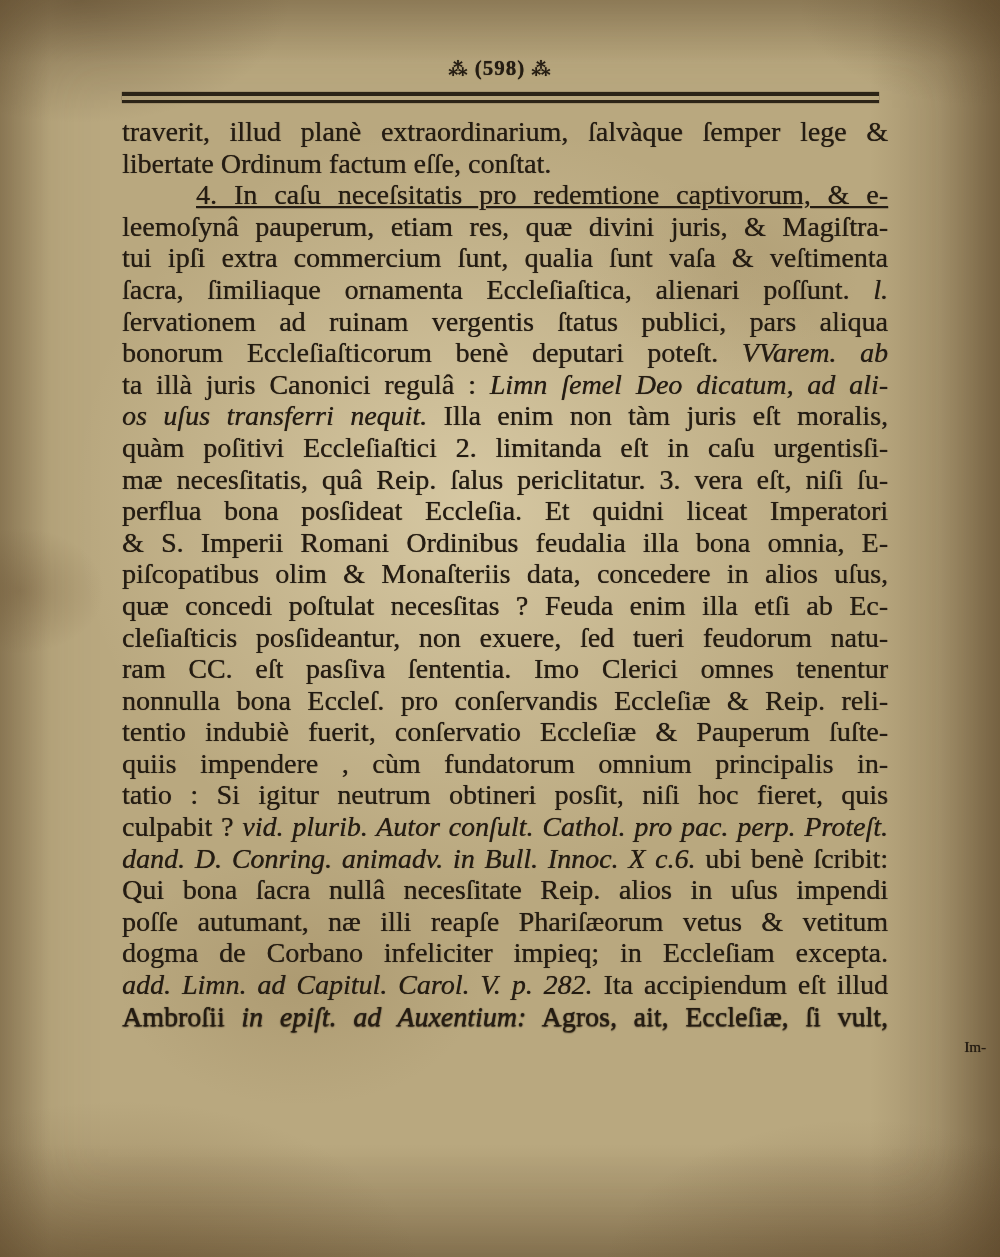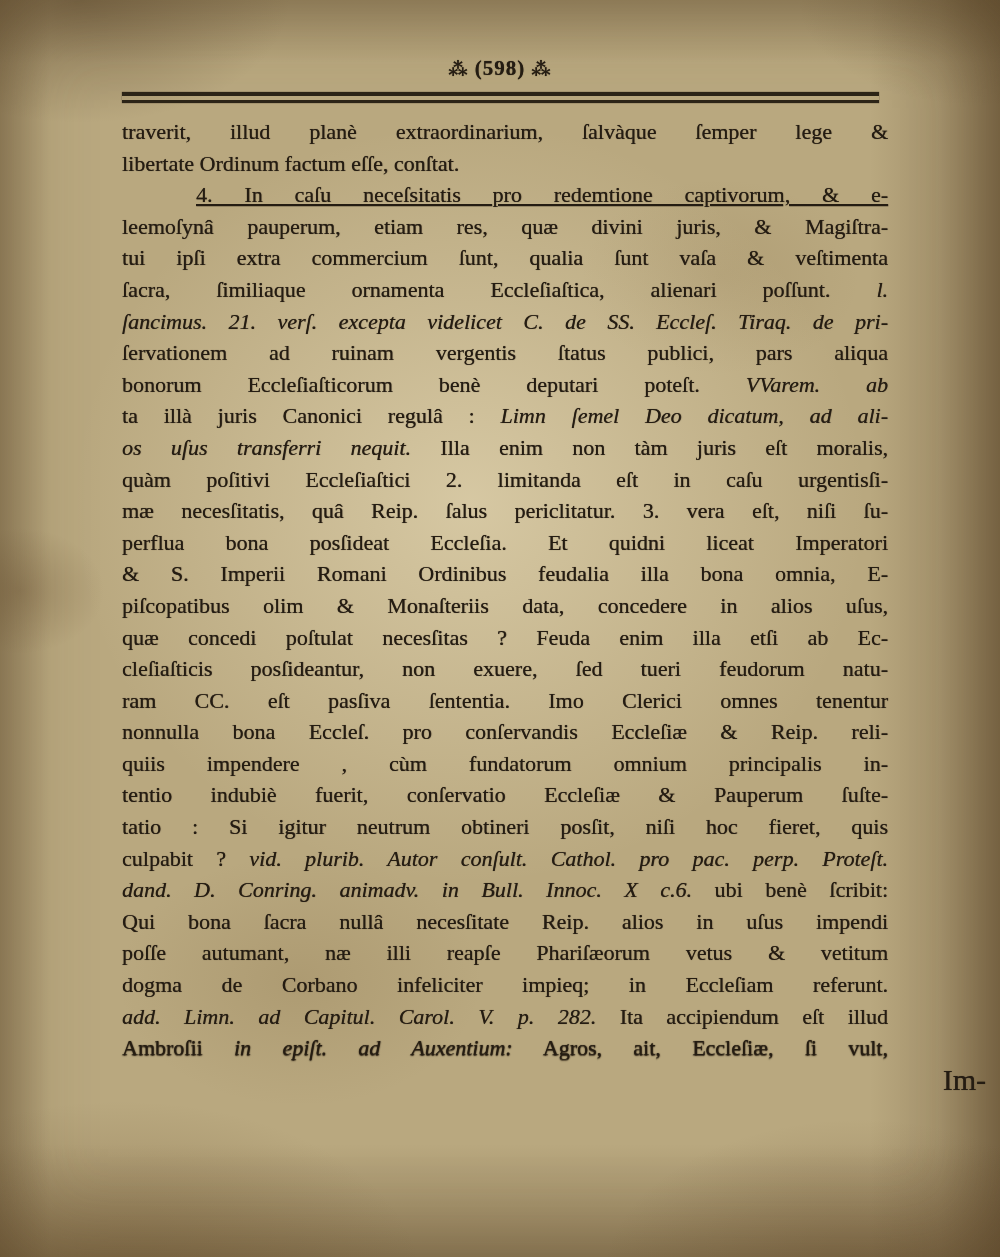--- a/index.html
+++ b/index.html
@@ -50,39 +50,39 @@
     margin: 11px auto 0 auto;
     width: 757px;
     height: 4px;
     border-top: 4px solid #2c2417;
     border-bottom: 3px solid #2c2417;
     box-shadow: 0 0 1px rgba(44,36,23,0.8);
   }
   .text-block {
     margin: 13px 0 0 122px;
     width: 766px;
-    font-size: 22px;
+    font-size: 28px;
     line-height: 31.6px;
     text-shadow: 0.3px 0.3px 0.7px rgba(36,26,16,0.85);
   }
   .line {
     white-space: normal;
     text-align: justify;
     text-align-last: justify;
   }
   .line.indent { padding-left: 74px; box-sizing: border-box; text-decoration: underline; }
   .line.end { text-align-last: left; font-family: Liberation Serif, serif; }
   .line.smudge {
     text-shadow: 0 1px 1.3px rgba(30,20,10,0.95), 0.5px -0.5px 1px rgba(30,20,10,0.6);
   }
   .it { font-style: italic; }
   .catchword-row {
     text-align: right;
     padding-right: 14px;
-    font-size: 30px;
+    font-size: 15px;
     line-height: 31.6px;
     text-shadow: 0.3px 0.3px 0.7px rgba(36,26,16,0.85);
   }
 </style>
 </head>
 <body>
 
 <div class="page">
   <div class="header-row">
     <span class="ornament">⁂</span>
@@ -90,39 +90,38 @@
     <span class="ornament">⁂</span>
   </div>
   <div class="double-rule"></div>
   <div class="text-block">
       <div class="line"><span>traverit, illud planè extraordinarium, ſalvàque ſemper lege &amp;</span></div>
       <div class="line end"><span>libertate Ordinum factum eſſe, conſtat.</span></div>
       <div class="line indent"><span>4.  In caſu neceſsitatis pro redemtione captivorum, &amp; e-</span></div>
       <div class="line"><span>leemoſynâ pauperum, etiam res, quæ divini juris, &amp; Magiſtra-</span></div>
       <div class="line"><span>tui ipſi extra commercium ſunt, qualia ſunt vaſa &amp; veſtimenta</span></div>
       <div class="line"><span>ſacra, ſimiliaque ornamenta Eccleſiaſtica, alienari poſſunt. </span><span class="it">l.</span></div>
-      <div class="line"><span class="it">ſancimus. 21. verſ. excepta videlicet C. de SS. Eccleſ. Tiraq. de pri-</span></div>
       <div class="line"><span>ſervationem ad ruinam vergentis ſtatus publici, pars aliqua</span></div>
       <div class="line"><span>bonorum Eccleſiaſticorum benè deputari poteſt. </span><span class="it">VVarem. ab</span></div>
       <div class="line"><span>ta illà juris Canonici regulâ : </span><span class="it">Limn ſemel Deo dicatum, ad ali-</span></div>
       <div class="line"><span class="it">os uſus transferri nequit.</span><span>  Illa enim non tàm juris eſt moralis,</span></div>
       <div class="line"><span>quàm poſitivi Eccleſiaſtici 2. limitanda eſt in caſu urgentisſi-</span></div>
       <div class="line"><span>mæ necesſitatis, quâ Reip. ſalus periclitatur. 3. vera eſt, niſi ſu-</span></div>
       <div class="line"><span>perflua bona posſideat Eccleſia. Et quidni liceat Imperatori</span></div>
       <div class="line"><span>&amp; S. Imperii Romani Ordinibus feudalia illa bona omnia, E-</span></div>
       <div class="line"><span>piſcopatibus olim &amp; Monaſteriis data, concedere in alios uſus,</span></div>
       <div class="line"><span>quæ concedi poſtulat necesſitas ? Feuda enim illa etſi ab Ec-</span></div>
       <div class="line"><span>cleſiaſticis posſideantur, non exuere, ſed tueri feudorum natu-</span></div>
       <div class="line"><span>ram CC. eſt pasſiva ſententia.  Imo Clerici omnes tenentur</span></div>
       <div class="line"><span>nonnulla bona Eccleſ. pro conſervandis Eccleſiæ &amp; Reip. reli-</span></div>
+      <div class="line"><span>tentio indubiè fuerit, conſervatio Eccleſiæ &amp; Pauperum ſuſte-</span></div>
       <div class="line"><span>quiis impendere , cùm fundatorum omnium principalis in-</span></div>
-      <div class="line"><span>tentio indubiè fuerit, conſervatio Eccleſiæ &amp; Pauperum ſuſte-</span></div>
       <div class="line"><span>tatio :  Si igitur neutrum obtineri posſit, niſi hoc fieret, quis</span></div>
       <div class="line"><span>culpabit ? </span><span class="it">vid. plurib. Autor conſult. Cathol. pro pac. perp. Proteſt.</span></div>
       <div class="line"><span class="it">dand. D. Conring. animadv. in Bull. Innoc. X c.6.</span><span> ubi benè ſcribit:</span></div>
       <div class="line"><span>Qui bona ſacra nullâ necesſitate Reip. alios in uſus impendi</span></div>
       <div class="line"><span>poſſe autumant, næ illi reapſe Phariſæorum vetus &amp; vetitum</span></div>
-      <div class="line"><span>dogma de Corbano infeliciter impieq; in Eccleſiam referunt.</span></div>
+      <div class="line"><span>dogma de Corbano infeliciter impieq; in Eccleſiam excepta.</span></div>
       <div class="line"><span class="it">add. Limn. ad Capitul. Carol. V. p. 282.</span><span> Ita accipiendum eſt illud</span></div>
       <div class="line smudge"><span>Ambroſii </span><span class="it">in epiſt. ad Auxentium:</span><span> Agros, ait, Eccleſiæ, ſi vult,</span></div>
     </div>
   <div class="catchword-row">Im-</div>
 </div>
 
 </body></html>

